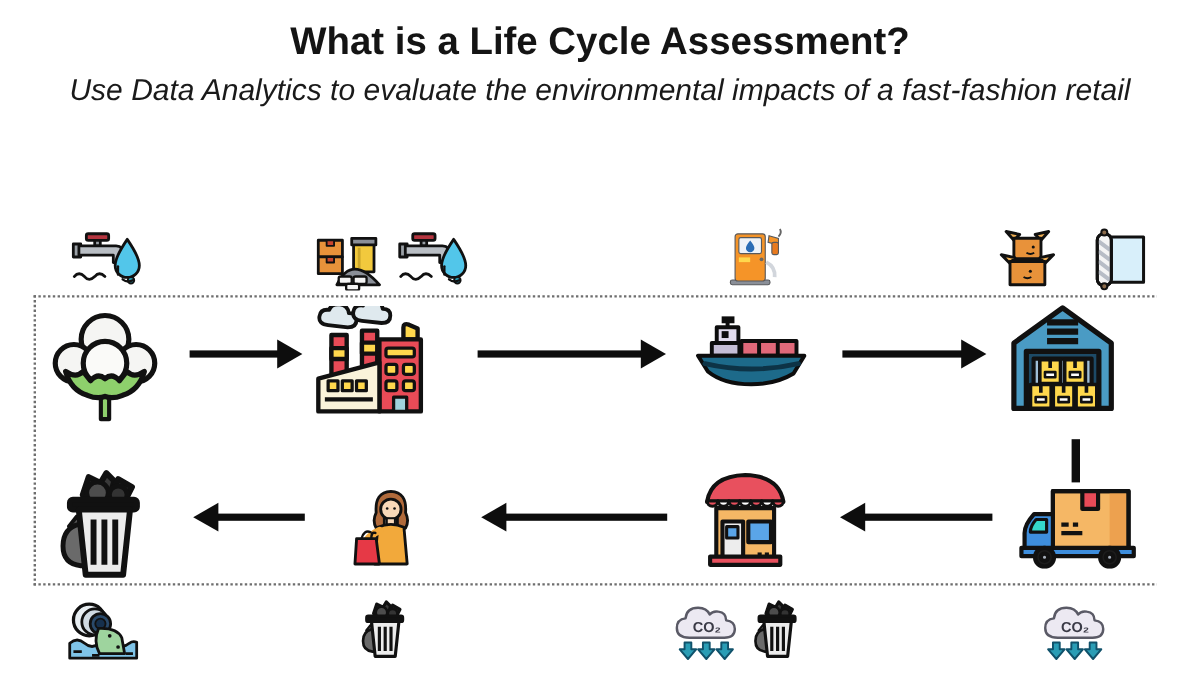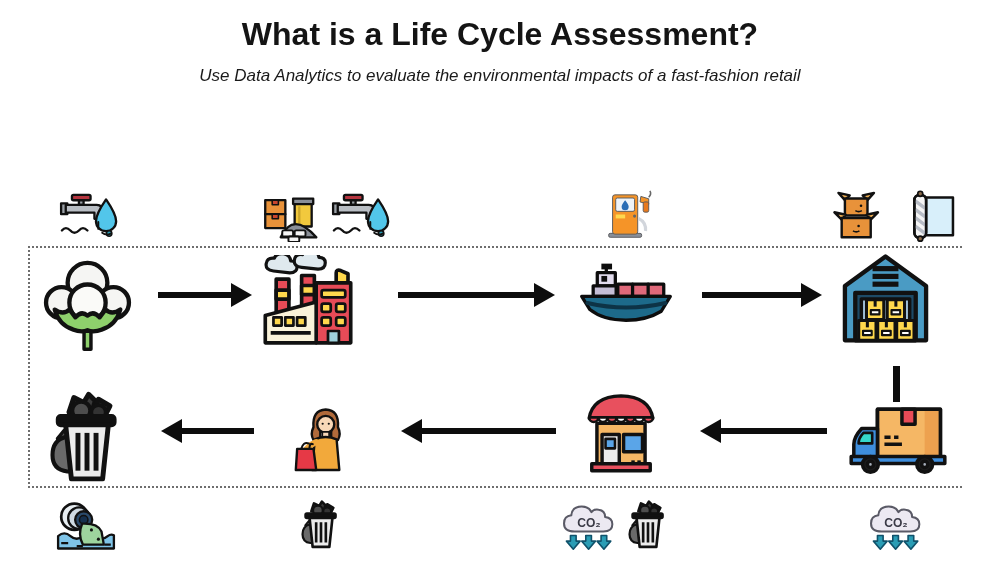--- a/index.html
+++ b/index.html
@@ -1,21 +1,21 @@
 <!DOCTYPE html>
 <html><head>
 <meta charset="utf-8">
 <style>
   html,body{margin:0;padding:0;background:#fff;}
   #stage{position:relative;width:964px;height:563px;background:#ffffff;overflow:hidden;
          font-family:"Liberation Sans",sans-serif;}
   .title{position:absolute;left:0;top:16px;width:1000px;text-align:center;
          font-size:32px;font-weight:700;color:#141414;letter-spacing:0;}
   .subtitle{position:absolute;left:0;top:60px;width:1000px;text-align:center;
-            font-style:italic;font-size:17px;line-height:31px;color:#1a1a1a;}
+            font-style:italic;font-size:25px;line-height:31px;color:#1a1a1a;}
   .lca-box{position:absolute;left:28px;top:246px;width:942px;height:242px;
            border:2px dotted #6e6e6e;box-sizing:border-box;}
   .icon{position:absolute;}
   .icon svg{display:block;width:100%;height:100%;}
   .arrow{position:absolute;height:24px;}
   .arrow .shaft{position:absolute;top:9px;height:6px;background:#0d0d0d;}
   .arrow .head{position:absolute;top:0;width:0;height:0;
                border-top:12px solid transparent;border-bottom:12px solid transparent;}
   .arrow.right .shaft{left:0;right:16px;}
   .arrow.right .head{right:0;border-left:21px solid #0d0d0d;}

